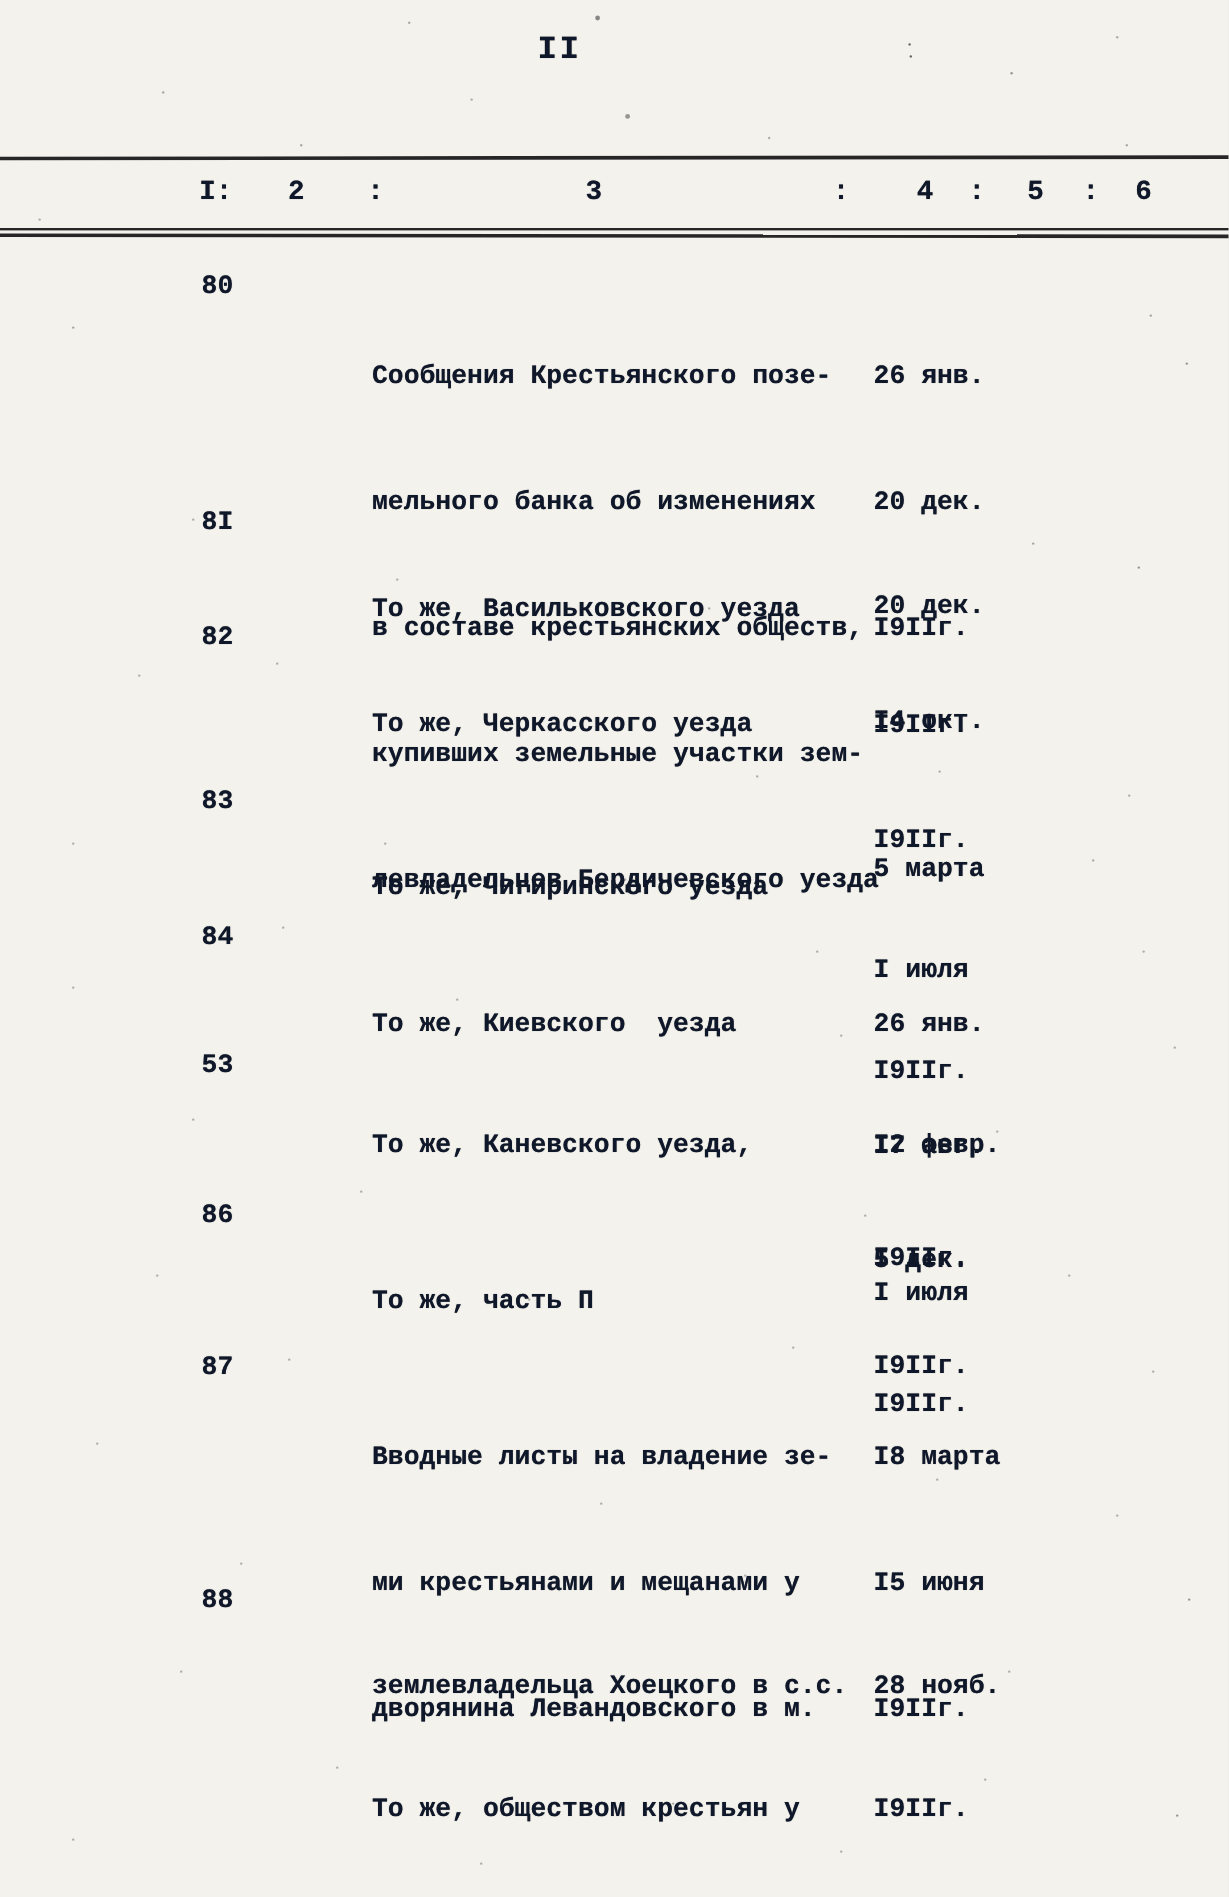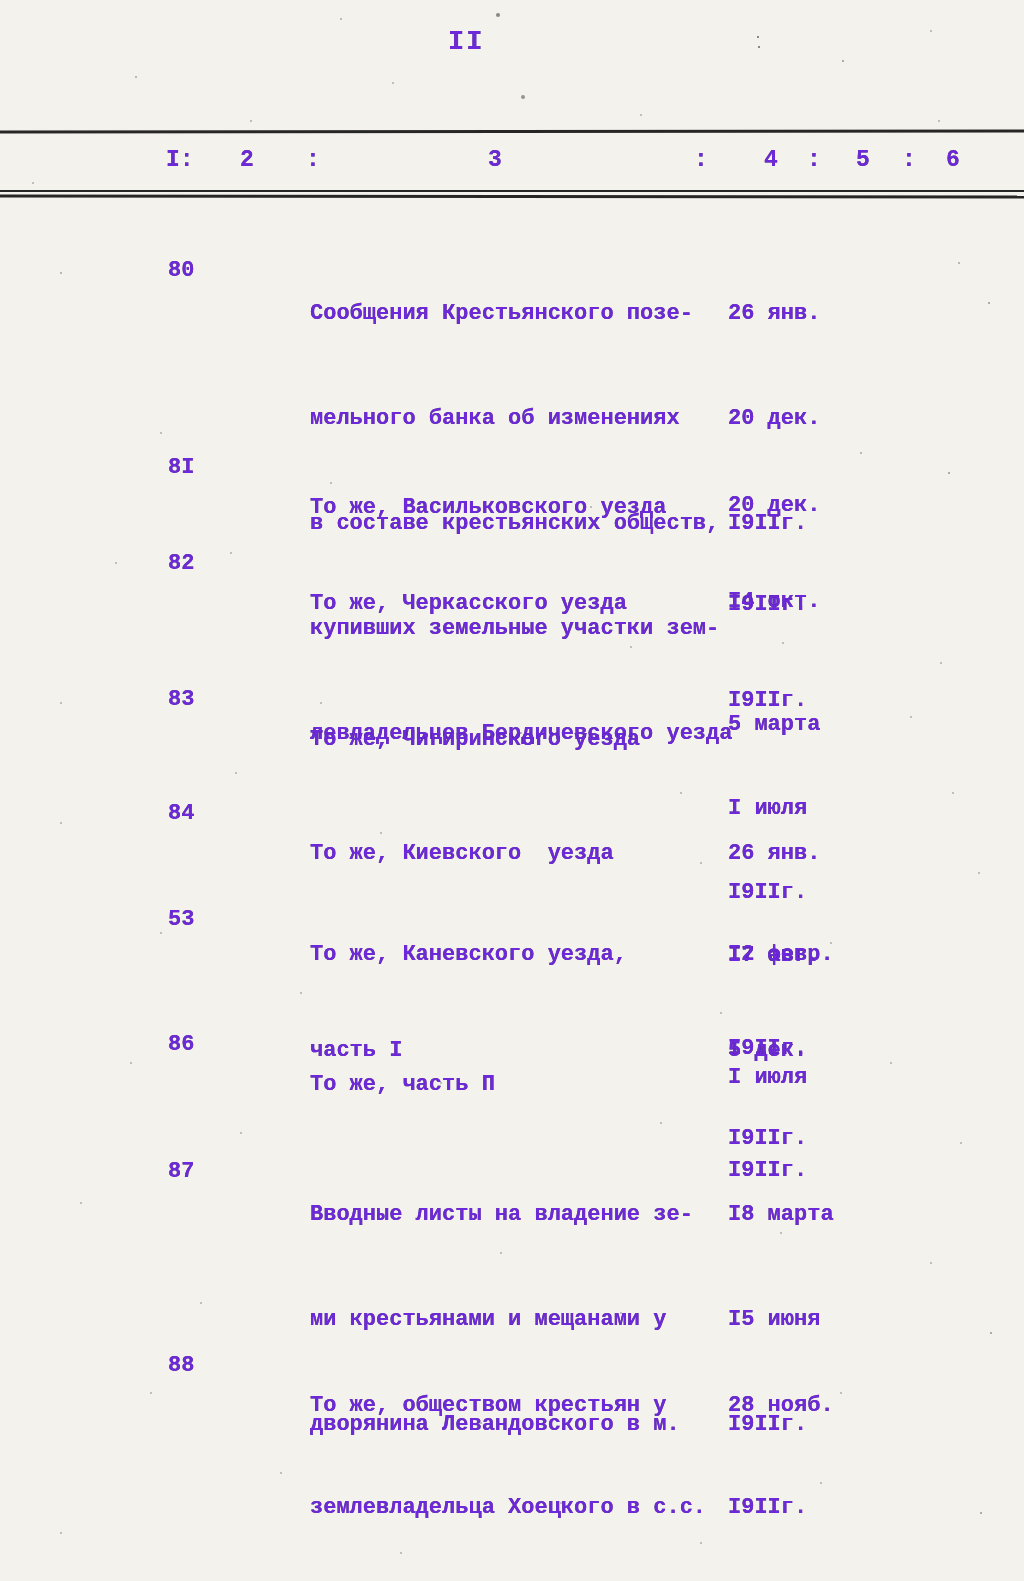--- a/index.html
+++ b/index.html
@@ -2,38 +2,38 @@
 <html><head>
 <meta charset="utf-8">
 <style>
   html,body{margin:0;padding:0;background:#e8e7e2;}
   .page{
     position:relative;
     width:1024px;height:1581px;
     background:#f3f2ed;
     font-family:"Liberation Mono","DejaVu Sans Mono",monospace;
     font-weight:700;
-    color:#6d28d9;
+    color:#0f172a;
     overflow:hidden;
     text-shadow:0 0 .6px rgba(30,30,30,.75);
   }
   .pageno{
     position:absolute;top:27px;left:448px;
     font-size:27px;letter-spacing:2px;
   }
   .rule{position:absolute;left:0;width:1024px;background:#262626;}
   .rule.r1{top:130px;height:3px;transform:rotate(-.06deg);}
   .rule.r2{top:190px;height:2px;}
   .rule.r3{top:195px;height:3px;transform:rotate(.05deg);}
   .hdr{position:absolute;top:147px;left:0;width:1024px;height:30px;font-size:23px;}
   .hdr span{position:absolute;top:0;}
   .c0{left:166px}.c1{left:240px}.c2{left:306px}.c3{left:488px}.c4{left:694px}
   .c5{left:764px}.c6{left:807px}.c7{left:856px}.c8{left:902px}.c9{left:946px}
   .entry{position:absolute;left:0;width:1024px;font-size:22px;}
-  .no{position:absolute;left:168px;top:0;margin-top:32px;}
+  .no{position:absolute;left:168px;top:0;}
   .desc{position:absolute;left:310px;top:0;width:430px;line-height:34px;white-space:pre;}
   .dates{position:absolute;left:728px;top:0;width:220px;line-height:34px;white-space:pre;font-family:Liberation Mono, monospace;}
   .e80{top:226px}.e81{top:423px}.e82{top:519px}.e83{top:655px}.e84{top:769px}
   .e85{top:875px}.e86{top:1000px}.e87{top:1127px}.e88{top:1321px}
   .e80 .desc,.e80 .dates{line-height:35px}
   .e81 .dates{line-height:33px}
   .e82 .dates{line-height:33px}
   .e83 .dates{line-height:28px}
   .e84 .dates div:nth-child(3){margin-top:-9px}
   .e85 .desc,.e85 .dates{line-height:32px}
@@ -162,21 +162,20 @@
       <div>26 янв.</div>
       <div>I7 авг.</div>
       <div>I9IIг.</div>
     </div>
   </div>
 
   <div class="entry e85">
     <span class="no">53</span>
     <div class="desc">
       <div>То же, Каневского уезда,</div>
-      <div>часть I</div>
     </div>
     <div class="dates">
       <div>I2 февр.</div>
       <div>5 дек.</div>
       <div>I9IIг.</div>
     </div>
   </div>
 
   <div class="entry e86">
     <span class="no">86</span>
@@ -200,22 +199,22 @@
     <div class="dates">
       <div>I8 марта</div>
       <div>I5 июня</div>
       <div>I9IIг.</div>
     </div>
   </div>
 
   <div class="entry e88">
     <span class="no">88</span>
     <div class="desc">
+      <div>землевладельца Хоецкого в с.с.</div>
       <div>То же, обществом крестьян у</div>
-      <div>землевладельца Хоецкого в с.с.</div>
       
       
     </div>
     <div class="dates">
       <div>28 нояб.</div>
       <div>I9IIг.</div>
       
       
     </div>
   </div>

